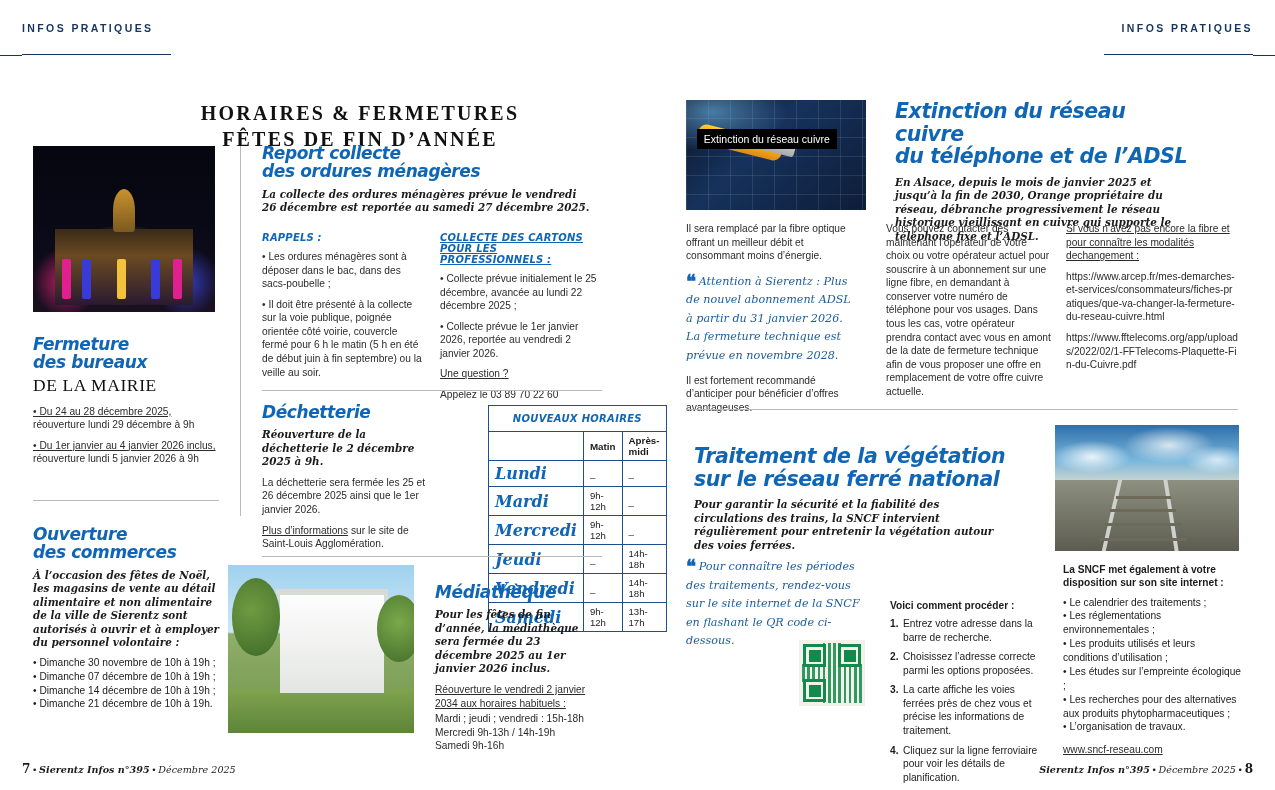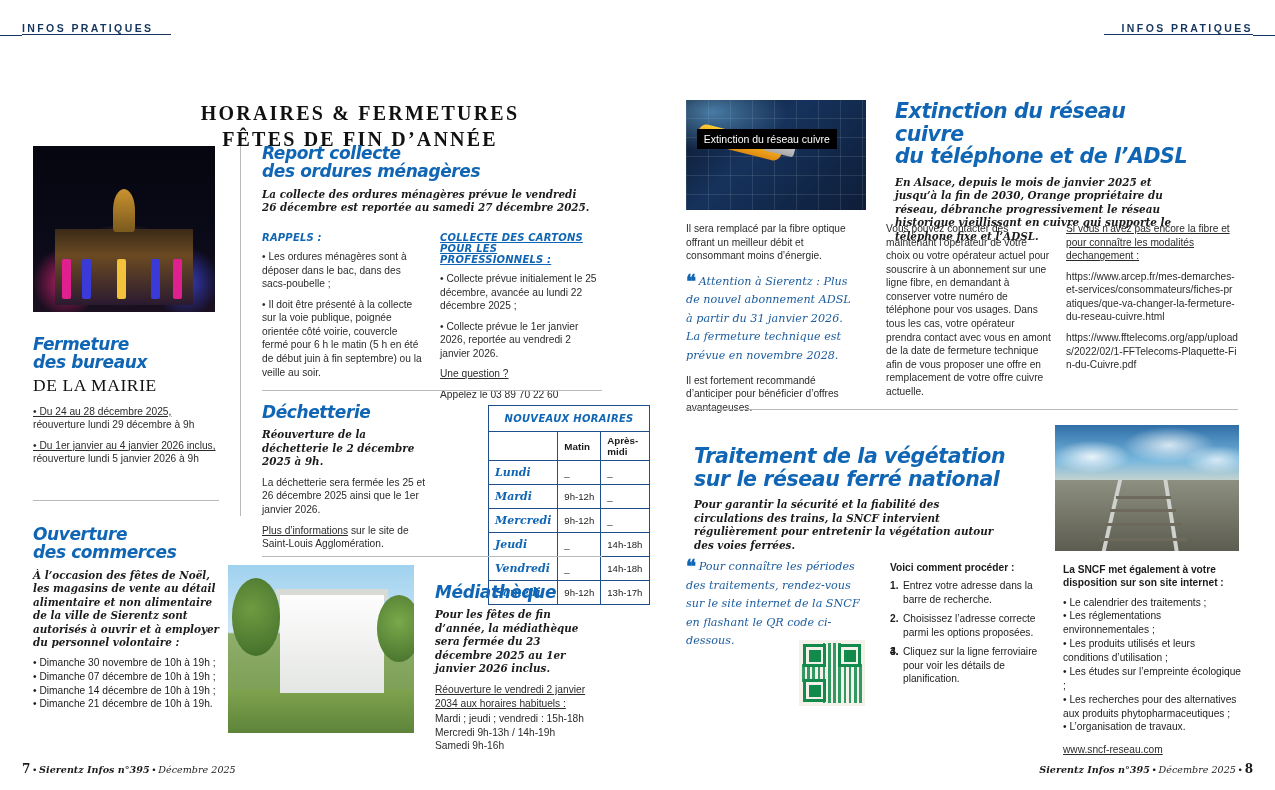--- a/index.html
+++ b/index.html
@@ -12,21 +12,21 @@
     position:relative;
   }
   .page{position:absolute;inset:0;}
 
   
   .runhead{
     position:absolute;top:22px;
     font-family:"Liberation Sans", sans-serif;
     font-size:10.5px;font-weight:700;letter-spacing:2.4px;
     color:#15355e;
-    padding-bottom:0;
+    padding-bottom:20px;
   }
   .runhead.left{left:22px;border-bottom:1.6px solid #15355e;padding-right:18px;}
   .runhead.right{right:22px;border-bottom:1.6px solid #15355e;padding-left:18px;}
   .runhead .rule-left{position:absolute;left:-22px;bottom:-1.6px;width:22px;border-bottom:1.6px solid #15355e;}
   .runhead .rule-right{position:absolute;right:-22px;bottom:-1.6px;width:22px;border-bottom:1.6px solid #15355e;}
 
   
   .maintitle{
     position:absolute;left:150px;top:62px;width:420px;
     text-align:center;
@@ -132,21 +132,21 @@
   table.hours{border-collapse:collapse;width:100%;font-size:9.6px;}
   table.hours td,table.hours th{
     border:1px solid #1d4f8c;padding:3px 6px;text-align:left;vertical-align:middle;height:17px;
   }
   table.hours th.title{
     text-align:center;color:#1066b4;font-style:italic;font-weight:700;
     font-family:"DejaVu Sans",sans-serif;font-size:10px;letter-spacing:.3px;padding:4px;
   }
   table.hours td.day{
     color:#1066b4;font-weight:700;font-style:italic;
-    font-family:"DejaVu Serif",serif;font-size:11px;
+    font-family:"DejaVu Serif",serif;font-size:16px;
   }
   table.hours th.col{font-weight:700;font-size:9.8px;color:#1b1b1b;}
 
   
   .quote-mark{display:inline-block;color:#1066b4;font-weight:900;font-size:19px;
     line-height:0;vertical-align:-3px;letter-spacing:-2px;font-family:"DejaVu Serif",serif;}
   .quote-text{
     font-family:"DejaVu Serif", serif;font-style:italic;color:#1b5c9e;
     font-size:11.2px;line-height:1.30;
   }
@@ -442,32 +442,33 @@
       <div class="qr-mask" style="left:0;top:0;width:21px;height:21px;"></div>
       <div class="qr-mask" style="right:0;top:0;width:21px;height:21px;"></div>
       <div class="qr-mask" style="left:0;bottom:0;width:21px;height:21px;"></div>
       <div class="qr-eye" style="left:1px;top:1px;"></div>
       <div class="qr-eye" style="right:1px;top:1px;"></div>
       <div class="qr-eye" style="left:1px;bottom:1px;"></div>
     </div>
   </div>
 
   <div style="position:absolute;left:890px;top:562px;width:150px;">
-    <div style="font-size:10.2px;font-weight:700;">Voici comment procéder :</div>
+    <div style="font-size:10.2px;font-weight:700;margin-top:38px;">Voici comment procéder :</div>
     <ol class="steps">
       <li>
         <span class="n">1.</span>
         <span>Entrez votre adresse dans la barre de recherche.</span>
       </li>
       <li>
         <span class="n">2.</span>
         <span>Choisissez l’adresse correcte parmi les options proposées.</span>
       </li>
       <li>
         <span class="n">3.</span>
+        <span>La carte affiche les voies ferrées près de chez vous et précise les informations de traitement.</span>
       </li>
       <li>
         <span class="n">4.</span>
         <span>Cliquez sur la ligne ferroviaire pour voir les détails de planification.</span>
       </li>
     </ol>
   </div>
 
   <div style="position:absolute;left:1063px;top:563px;width:178px;">
     <div style="font-size:10.2px;font-weight:700;line-height:1.3;">La SNCF met également à votre disposition sur son site internet :</div>

